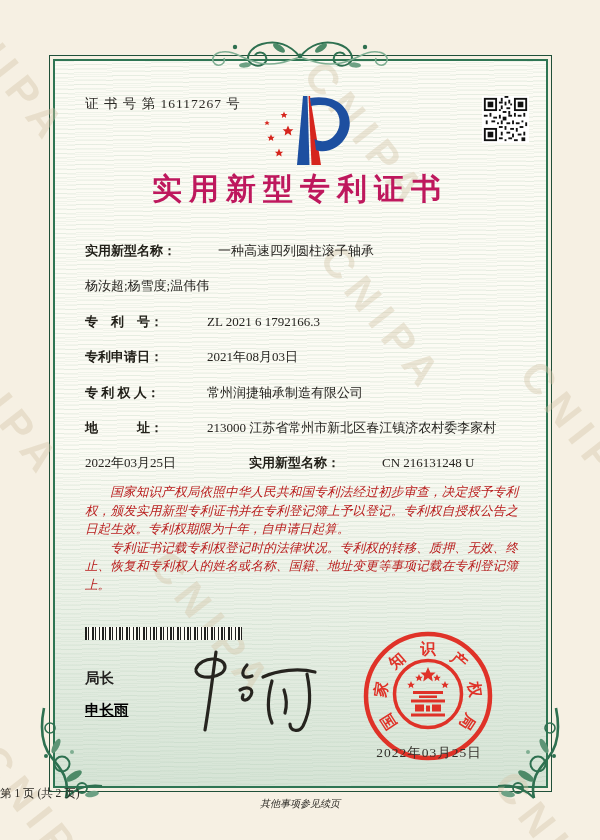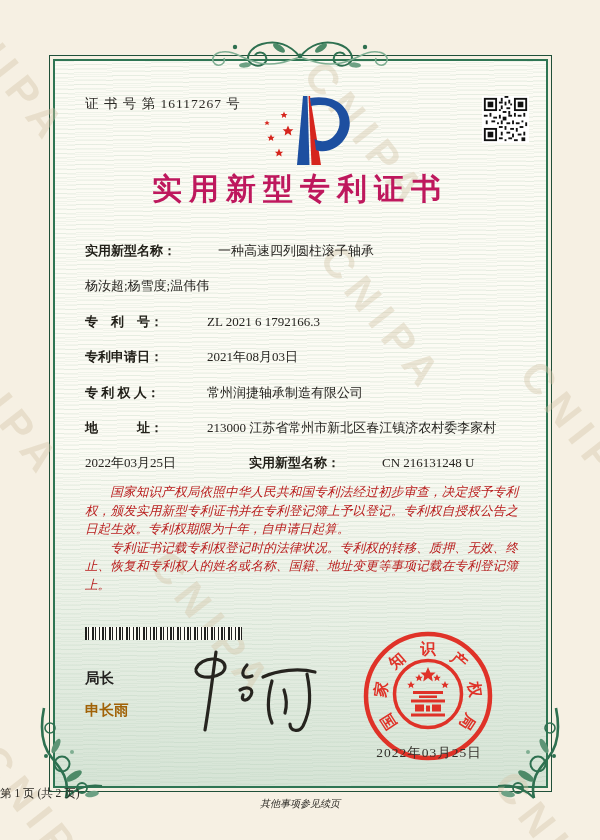--- a/index.html
+++ b/index.html
@@ -64,21 +64,21 @@
 
   .barcode{left:85px;top:627px;width:157px;height:13px;
     background:repeating-linear-gradient(90deg,
       #20201e 0 2px,#fcfbf4 2px 3px,#20201e 3px 4px,#fcfbf4 4px 7px,
       #20201e 7px 9px,#fcfbf4 9px 10px,#20201e 10px 11px,#fcfbf4 11px 14px,
       #20201e 14px 15px,#fcfbf4 15px 17px);}
 
   .signer-role{left:85px;top:669px;font-size:14.5px;font-weight:bold;
     font-family:"Liberation Sans","DejaVu Sans",sans-serif;color:#232220;}
   .signer-name{left:85px;top:701px;font-size:14.5px;font-weight:bold;
-    font-family:"Liberation Sans","DejaVu Sans",sans-serif;color:#a16207;}
+    font-family:"Liberation Sans","DejaVu Sans",sans-serif;color:#000000;text-decoration:underline;}
   .signature{left:172px;top:642px;}
 
   .seal{left:362px;top:630px;}
   .seal-date{left:358px;top:744px;width:142px;text-align:center;
     font-size:13.5px;letter-spacing:1px;color:#33312b;}
 
   .page-no{left:0;right:0;top:786px;text-align:left;font-size:11.5px;color:#2c2a25;}
   .continuation{left:0;right:0;top:797px;text-align:center;font-size:10px;
     font-style:italic;color:#2e2c27;}
 </style>

